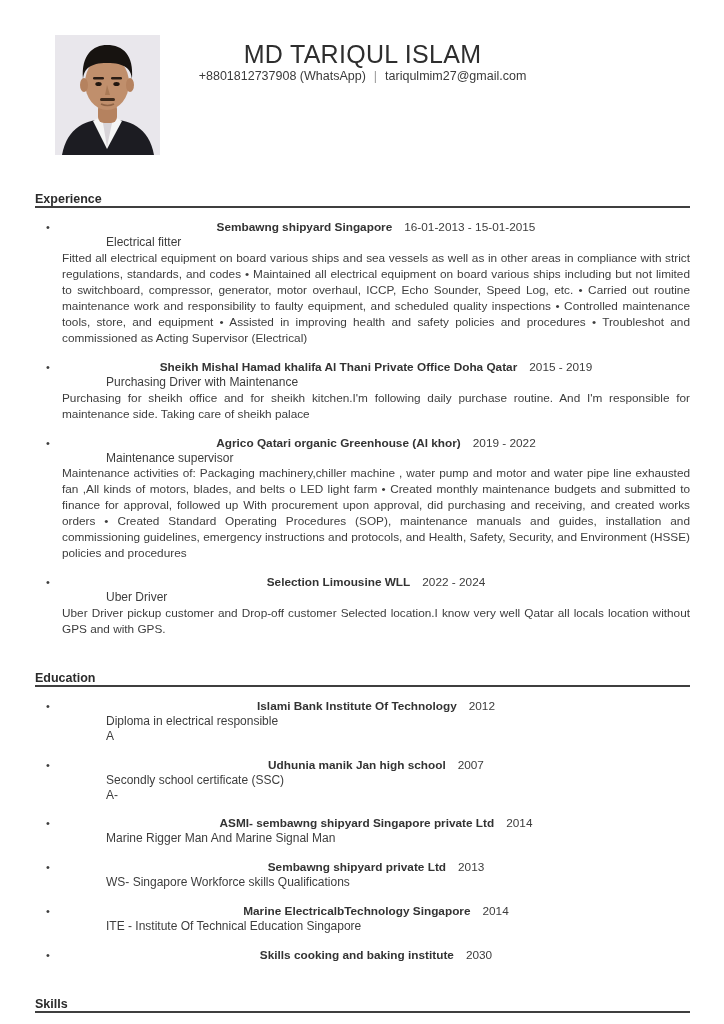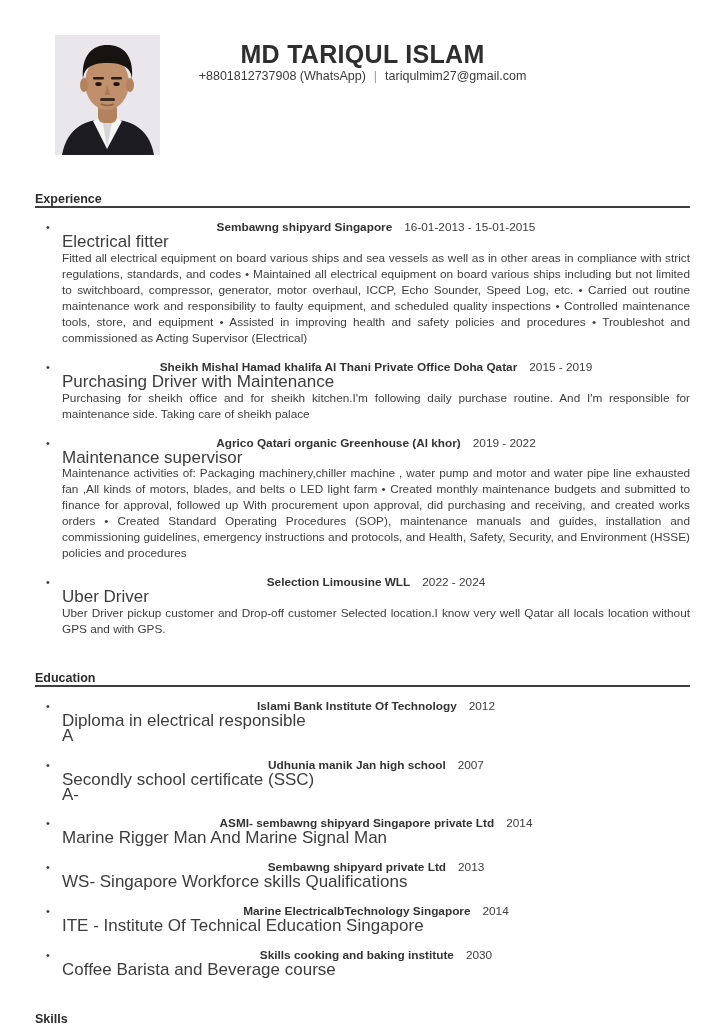--- a/index.html
+++ b/index.html
@@ -25,21 +25,21 @@
   .photo {
     position: absolute;
     left: 20px;
     top: -1px;
     width: 105px;
     height: 120px;
     overflow: hidden;
   }
   .name {
     font-size: 25px;
-    font-weight: bold;
+    font-weight: normal;
     color: #2e2e2e;
     letter-spacing: 0.3px;
     padding-top: 4px;
   }
   .address {
     margin-top: 5px;
     font-size: 12.5px;
     font-weight: 500;
     line-height: 15.5px;
     color: #3a3a3a;
@@ -90,23 +90,24 @@
     line-height: 15px;
   }
   .item-date {
     font-size: 11.8px;
     color: #3d3d3d;
     white-space: nowrap;
     padding-left: 12px;
     line-height: 15px;
   }
   .item-sub {
-    font-size: 17px;
+    font-size: 12px;
     line-height: 14.8px;
     color: #3d3d3d;
+    margin-left: 44px;
   }
   .item-desc {
     font-size: 11.8px;
     line-height: 16px;
     color: #3d3d3d;
     text-align: justify;
   }
 </style>
 </head>
 <body>
@@ -248,21 +249,20 @@
         </div>
         <div class="item-sub">ITE - Institute Of Technical Education Singapore</div>
       </div>
 
       <div class="item">
         <span class="bullet">•</span>
         <div class="item-head">
           <span class="item-title">Skills cooking and baking institute</span>
           <span class="item-date">2030</span>
         </div>
-        <div class="item-sub">Coffee Barista and Beverage course</div>
       </div>
 
     </div>
   </div>
 
   <div class="section">
     <div class="section-title">Skills</div>
     <div class="section-body">
       
       

